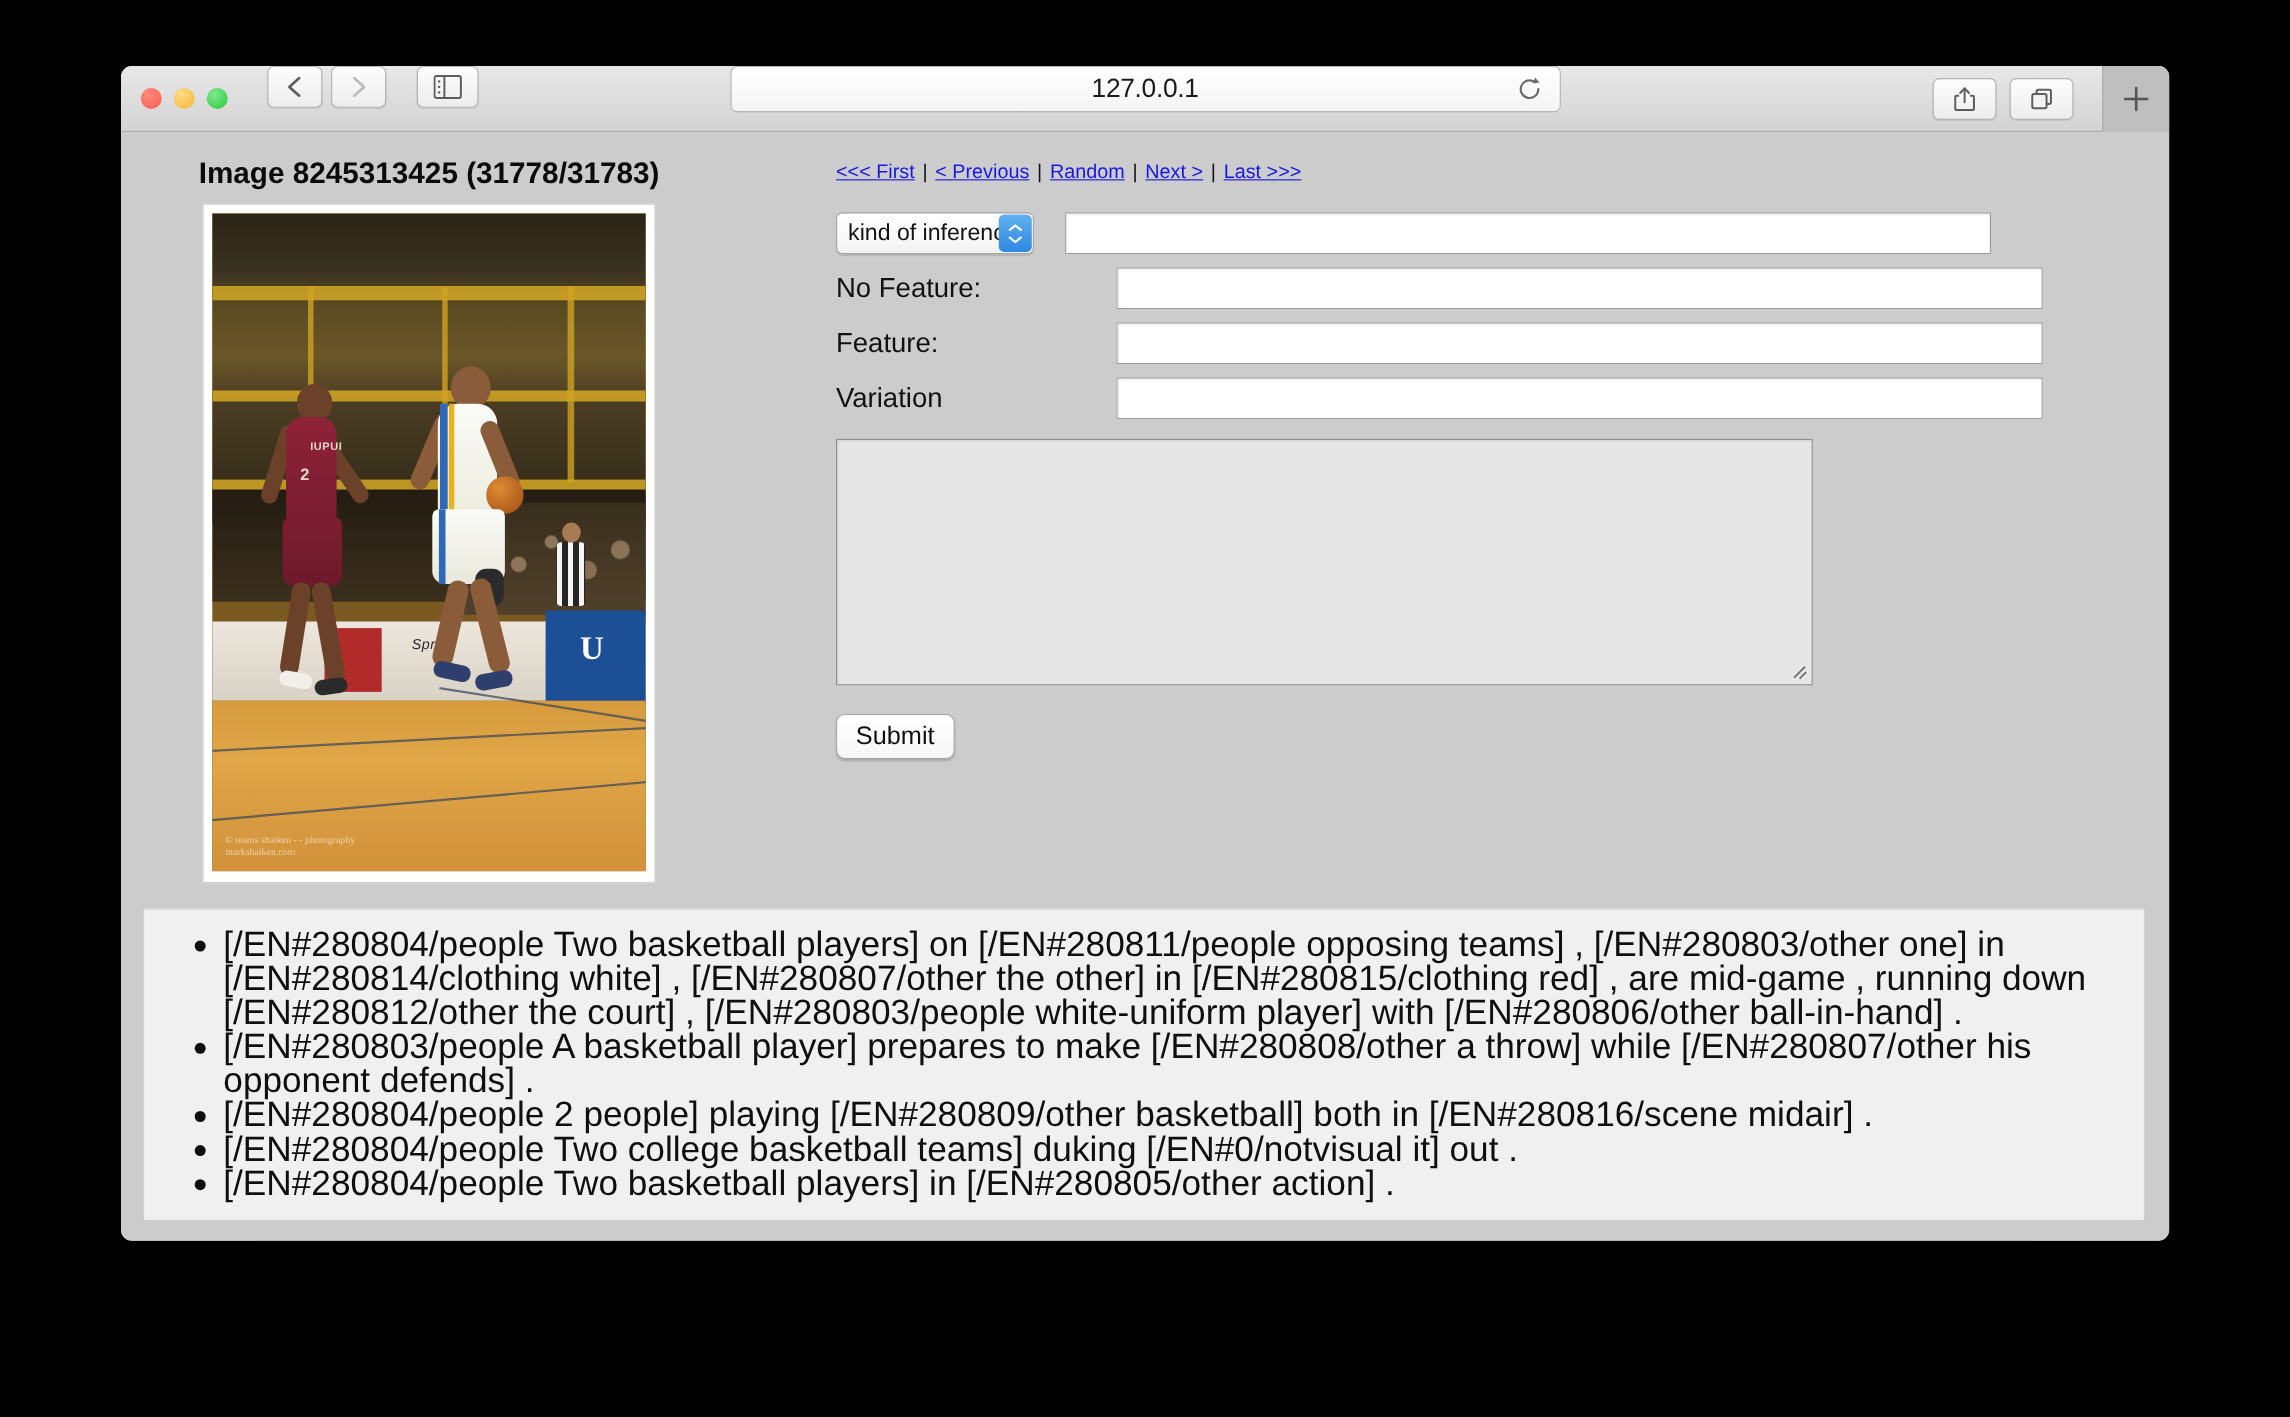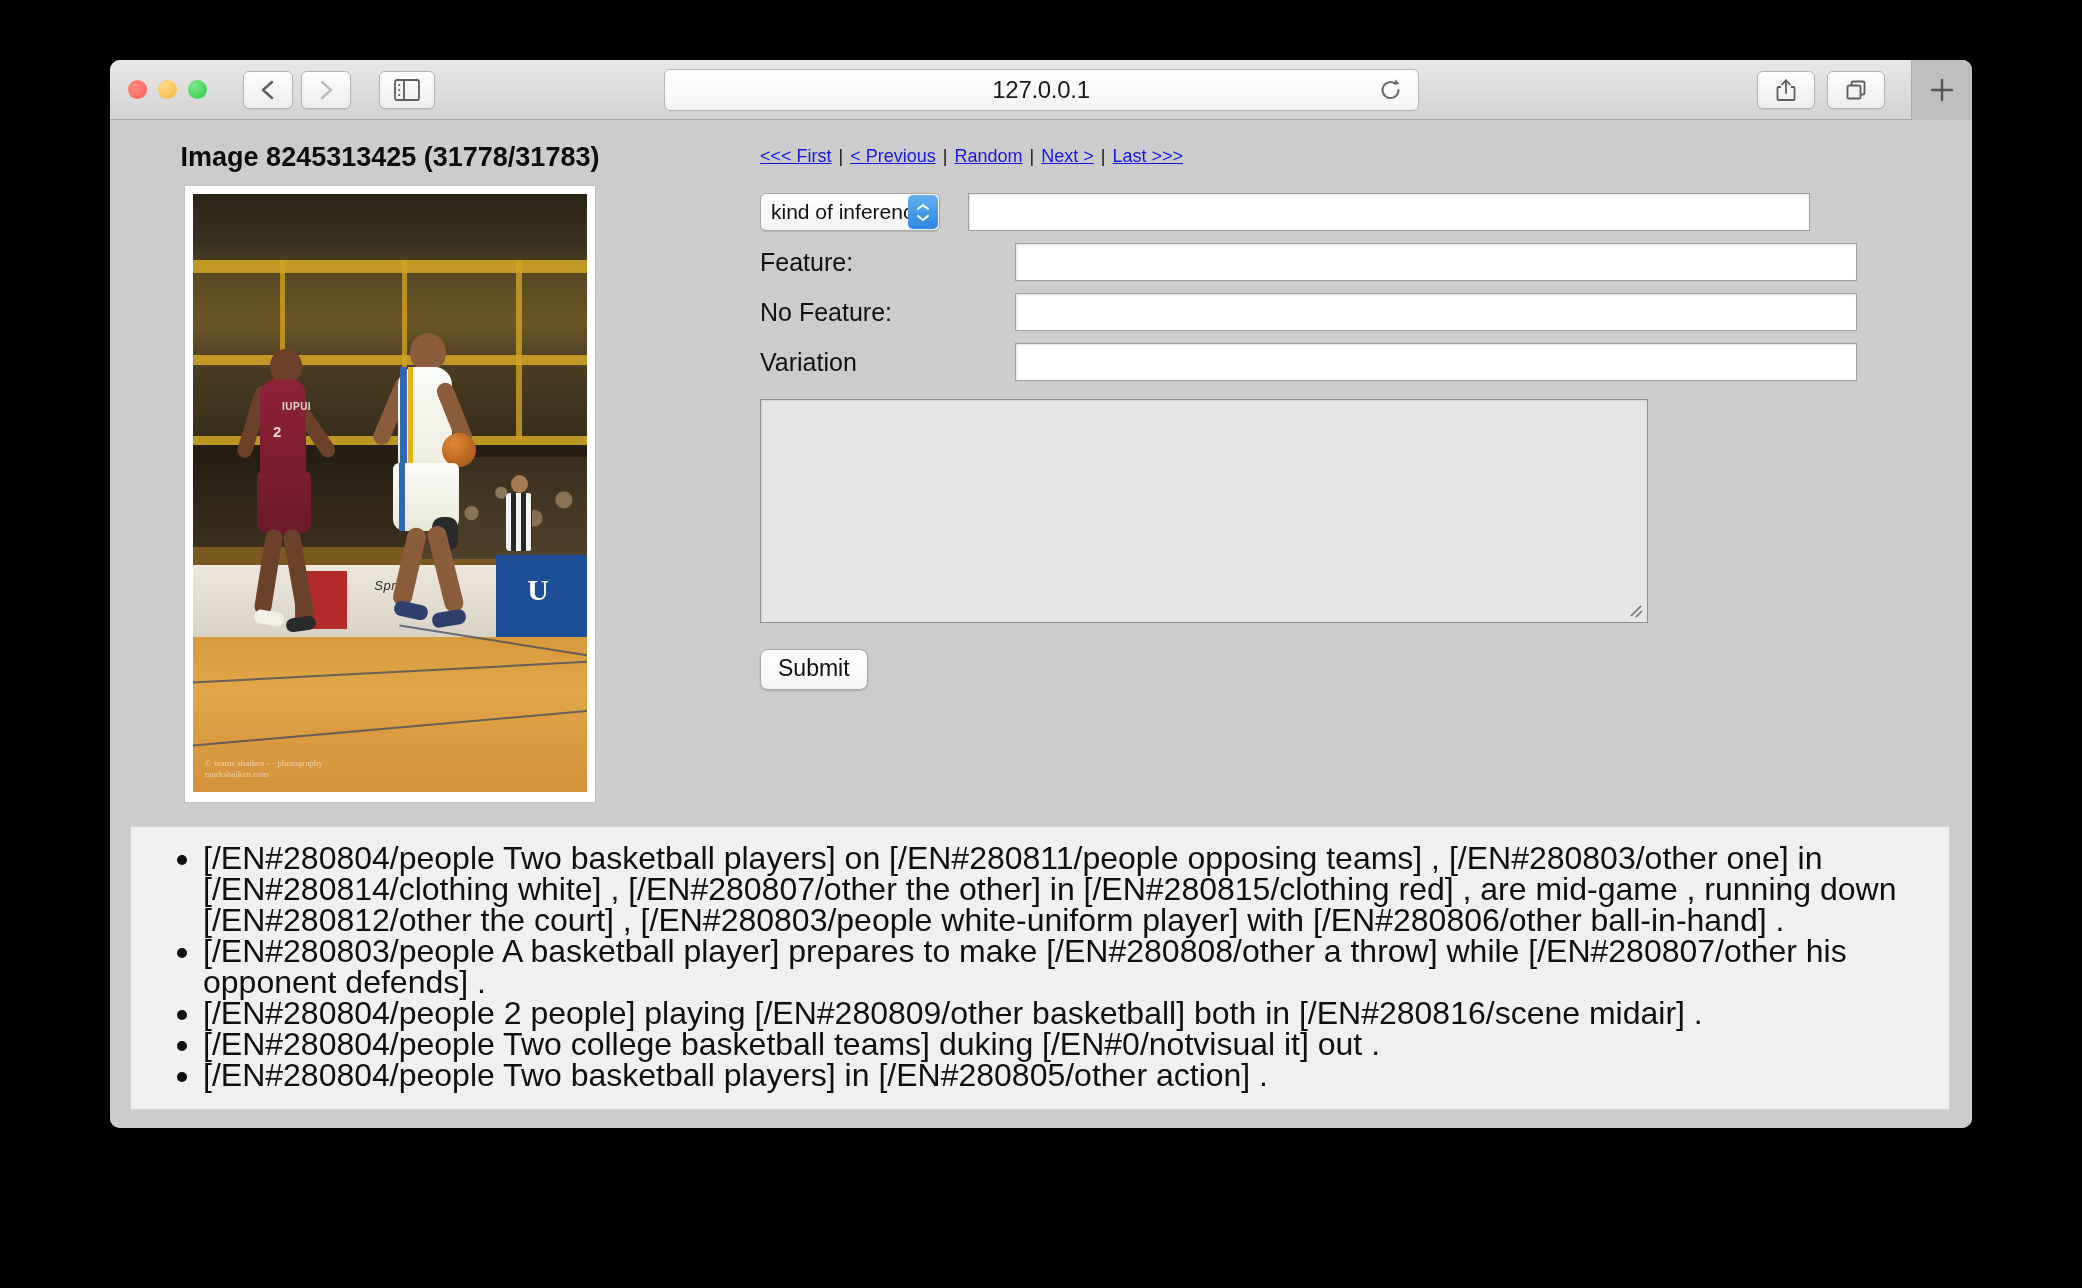--- a/index.html
+++ b/index.html
@@ -30,21 +30,20 @@
   }
 
   
   .toolbar {
     position: relative;
     height: 60px;
     flex: 0 0 60px;
     background: linear-gradient(to bottom, #e8e8e8 0%, #d3d3d3 100%);
     border-bottom: 1px solid #a9a9a9;
     display: flex;
-    align-items: center;
     padding: 0 0 0 18px;
     box-sizing: border-box;
   }
 
   .traffic {
     display: flex;
     align-items: center;
     gap: 11px;
   }
   .light {
@@ -623,26 +622,26 @@
                 </svg>
                 <svg width="14" height="8" viewBox="0 0 14 8">
                   <polyline points="2,2 7,6 12,2" fill="none" stroke="#ffffff" stroke-width="2" stroke-linecap="round" stroke-linejoin="round"></polyline>
                 </svg>
               </span>
             </div>
             <input class="tinput" type="text" value="" style="">
           </div>
 
           <div class="frow">
-            <label class="flabel">Feature:</label>
+            <label class="flabel">No Feature:</label>
             <input class="tinput" type="text" value="" style="">
           </div>
 
           <div class="frow">
-            <label class="flabel">No Feature:</label>
+            <label class="flabel">Feature:</label>
             <input class="tinput" type="text" value="" style="">
           </div>
 
           <div class="frow">
             <label class="flabel">Variation</label>
             <input class="tinput" type="text" value="" style="">
           </div>
         </div>
 
         <div class="ta-wrap">

